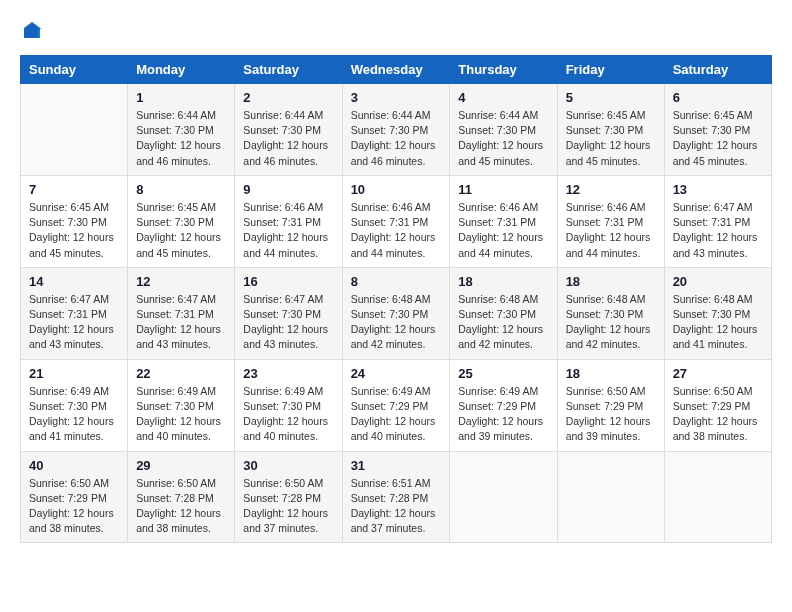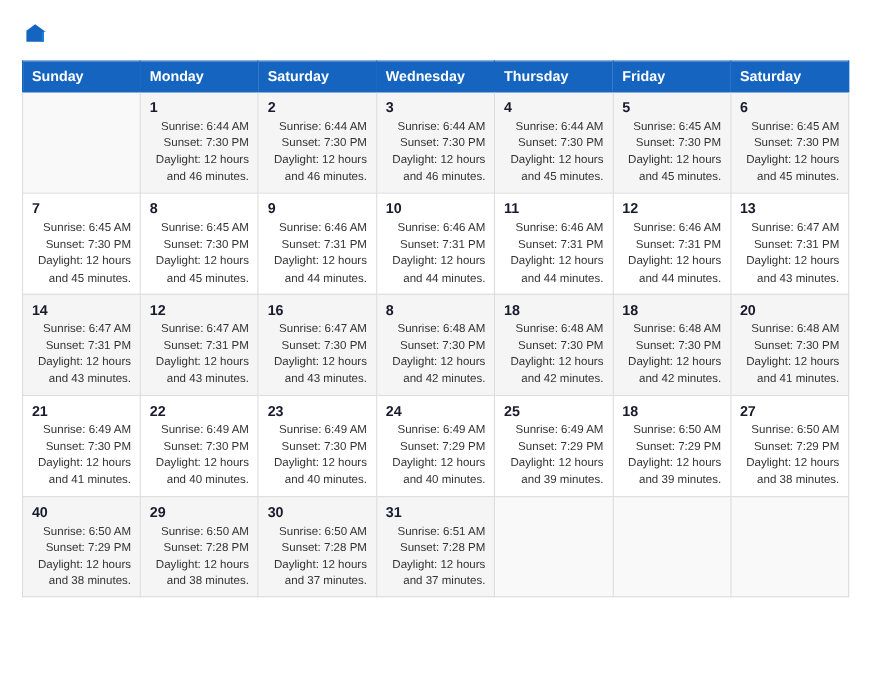--- a/index.html
+++ b/index.html
@@ -80,21 +80,20 @@
       font-size: 13px;
       font-weight: bold;
       color: #1a1a2e;
       display: block;
       margin-bottom: 3px;
     }
     .day-info {
       font-size: 10.5px;
       line-height: 1.45;
       color: #333;
-      text-align: right;
     }
     tr:nth-child(odd) td {
       background-color: #f5f5f5;
     }
     tr:nth-child(even) td {
       background-color: #ffffff;
     }
     tr td.empty {
       background-color: inherit;
     }

